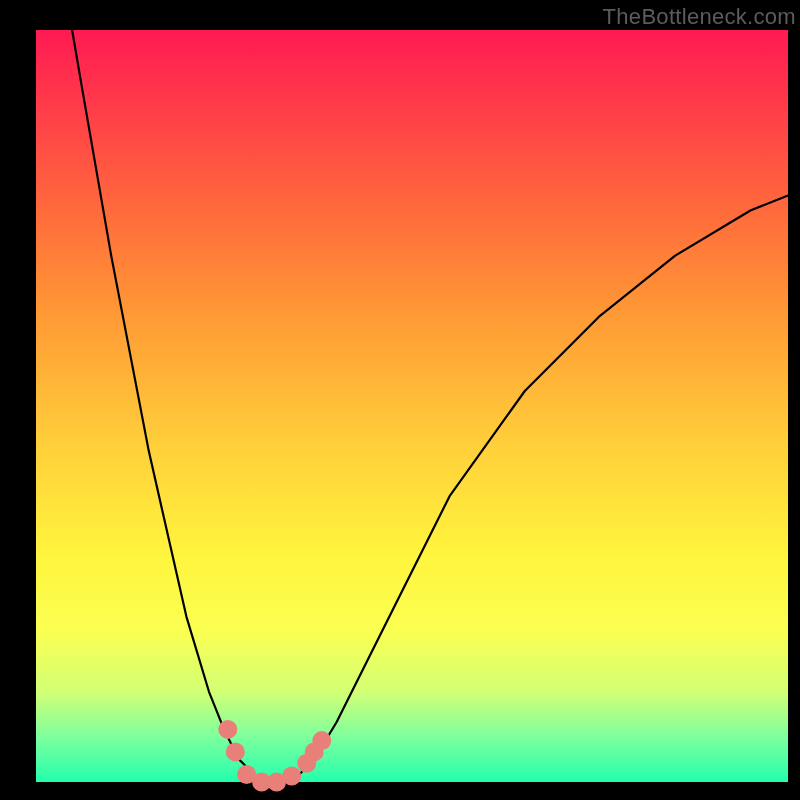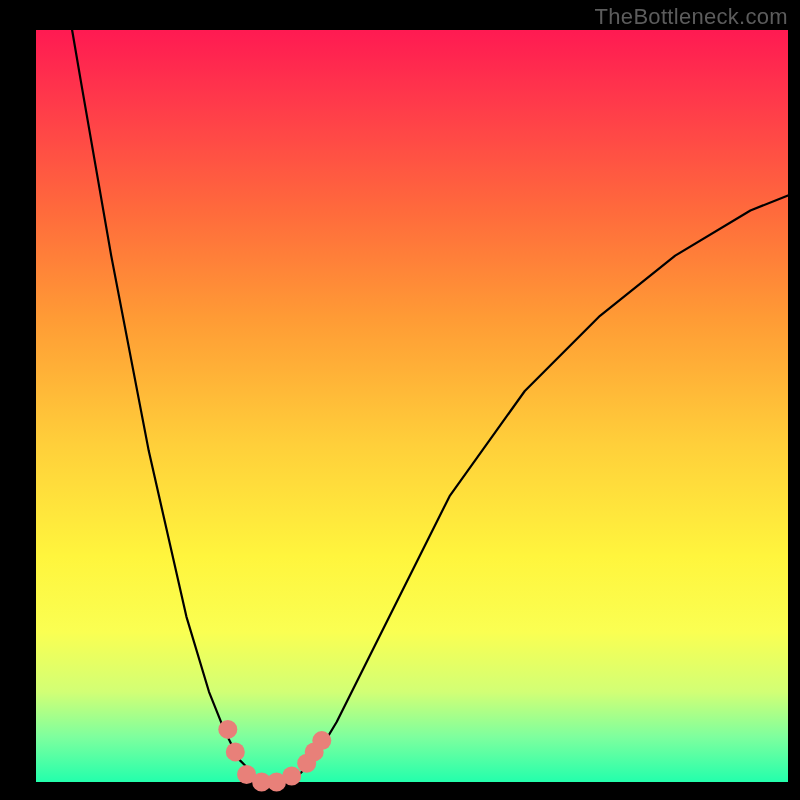--- a/index.html
+++ b/index.html
@@ -13,21 +13,21 @@
   }
   .frame {
     position: relative;
     width: 800px;
     height: 800px;
     background: #000;
   }
   .watermark {
     position: absolute;
     top: 4px;
-    right: 12px;
+    right: 4px;
     color: #5c5c5c;
     font-size: 22px;
     letter-spacing: 0.3px;
     z-index: 10;
   }
   .plot-bg {
     position: absolute;
     left: 36px;
     top: 30px;
     width: 752px;

